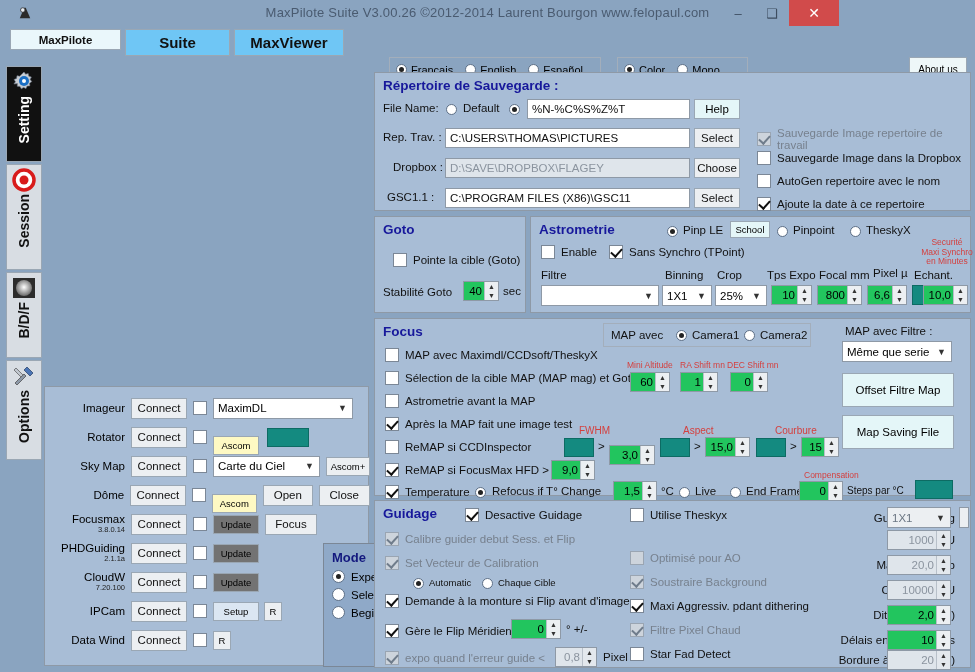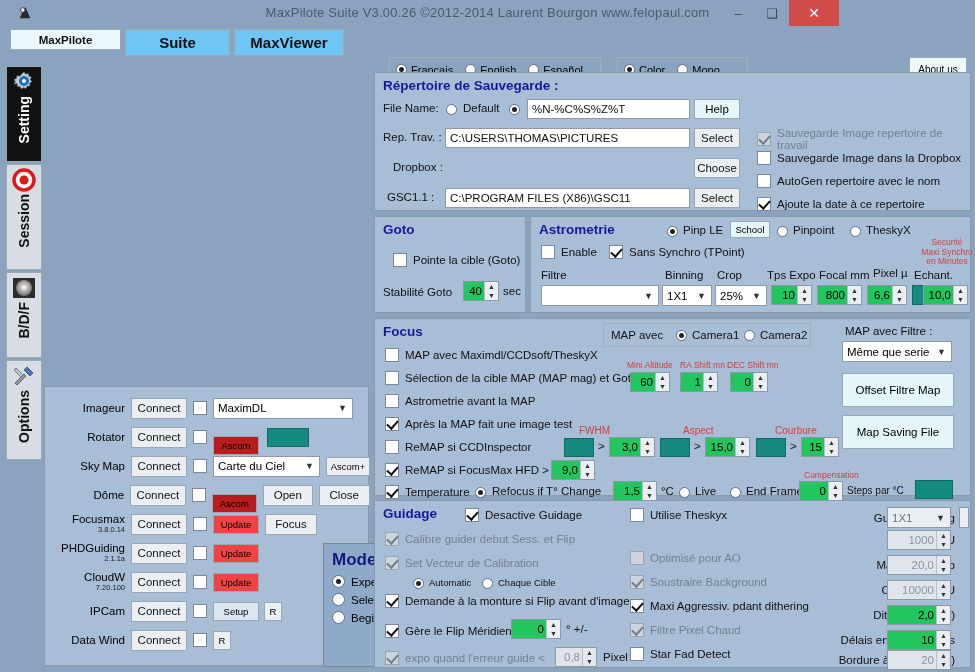--- a/index.html
+++ b/index.html
@@ -101,30 +101,30 @@
   }
   .cbx.dis{background:#cdd4dc;border-color:#9aa5b2;}
   .cbx.dis.on::after{border-color:#6f7c8b;}
   .sel{
     height:21px;border:1px solid #8e99a6;background:#fff;box-sizing:border-box;
     display:flex;align-items:center;padding:0 4px;font-size:11.5px;position:relative;
   }
   .sel .chev{position:absolute;right:5px;top:50%;transform:translateY(-50%);font-size:9px;color:#333;}
   .sel.dis{background:#eceff2;color:#6b7683;}
   .smallbtn{height:19px;border:1px solid #9aa7b4;display:flex;align-items:center;justify-content:center;font-size:9.5px;box-sizing:border-box;}
-  .ascombtn{background:#b91c1c;margin-top:17px;}
-  .updbtn{background:#ef4444;}
+  .ascombtn{background:#fef9c3;margin-top:17px;}
+  .updbtn{background:#737373;}
   .setupbtn{background:#dbe6f2;}
   .teal{background:#148a80;border:1px solid #0d6b63;box-sizing:border-box;}
 
   .modepanel{
     position:absolute;left:278px;top:156px;width:94px;height:124px;
     background:#8fa9c8;border:1px solid #7b8796;box-sizing:border-box;padding:6px 8px;
   }
-  .modetitle{font-size:17px;font-weight:bold;color:#13187e;}
+  .modetitle{font-size:13px;font-weight:bold;color:#13187e;}
   .moderow{display:flex;align-items:center;margin:5px 0;font-size:11.5px;}
   .radio.big{width:13px;height:13px;margin-right:6px;}
   .radio.big.on::after{left:3px;top:3px;width:5px;height:5px;}
 
   
   .group{
     position:absolute;background:#a8bdd6;border:1px solid #8e99a6;box-sizing:border-box;
   }
   .grouptitle{font-size:13.5px;font-weight:bold;color:#17189b;}
   .lbl{font-size:11.5px;color:#111;}
@@ -353,20 +353,21 @@
     <span class="lbl" style="position:absolute;left:88px;top:29px;">Default</span>
     <span class="radio on" style="position:absolute;left:134px;top:31px;"></span>
     <span class="txt" style="position:absolute;left:152px;top:26px;width:163px;">%N-%C%S%Z%T</span>
     <span class="cyanbtn" style="position:absolute;left:319px;top:26px;width:46px;height:20px;">Help</span>
 
     <span class="lbl" style="position:absolute;left:8px;top:58px;">Rep. Trav. :</span>
     <span class="txt" style="position:absolute;left:70px;top:55px;width:245px;">C:\USERS\THOMAS\PICTURES</span>
     <span class="btn" style="position:absolute;left:319px;top:55px;width:46px;height:20px;">Select</span>
 
     <span class="lbl" style="position:absolute;left:18px;top:88px;">Dropbox :</span>
+    <span class="txt dis" style="position:absolute;left:70px;top:85px;width:245px;">D:\SAVE\DROPBOX\FLAGEY</span>
     <span class="btn" style="position:absolute;left:319px;top:85px;width:46px;height:20px;">Choose</span>
 
     <span class="lbl" style="position:absolute;left:12px;top:118px;">GSC1.1  :</span>
     <span class="txt" style="position:absolute;left:70px;top:115px;width:245px;">C:\PROGRAM FILES (X86)\GSC11</span>
     <span class="btn" style="position:absolute;left:319px;top:115px;width:46px;height:20px;">Select</span>
 
 
     <div class="chk" style="position:absolute;left:376px;top:54px;">
       <span class="cbx dis on"></span>
       <span class="lbl grey">Sauvegarde Image repertoire de travail</span>
@@ -545,21 +546,21 @@
       <span class="v">0</span>
       <span class="arrows">
           <i>▲</i>
           <i>▼</i>
         </span>
     </span>
 
     <span class="lbl red" style="position:absolute;left:204px;top:106px;font-size:10px;">FWHM</span>
     <span class="teal" style="position:absolute;left:189px;top:119px;width:30px;height:19px;"></span>
     <span class="lbl" style="position:absolute;left:223px;top:121px;">&gt;</span>
-    <span class="spin" style="position:absolute;left:234px;top:118px;width:46px;">
+    <span class="spin" style="position:absolute;left:234px;top:126px;width:46px;">
       <span class="v">3,0</span>
       <span class="arrows">
           <i>▲</i>
           <i>▼</i>
         </span>
     </span>
 
     <span class="lbl red" style="position:absolute;left:308px;top:106px;font-size:10px;">Aspect</span>
     <span class="teal" style="position:absolute;left:285px;top:119px;width:30px;height:19px;"></span>
     <span class="lbl" style="position:absolute;left:319px;top:121px;">&gt;</span>

